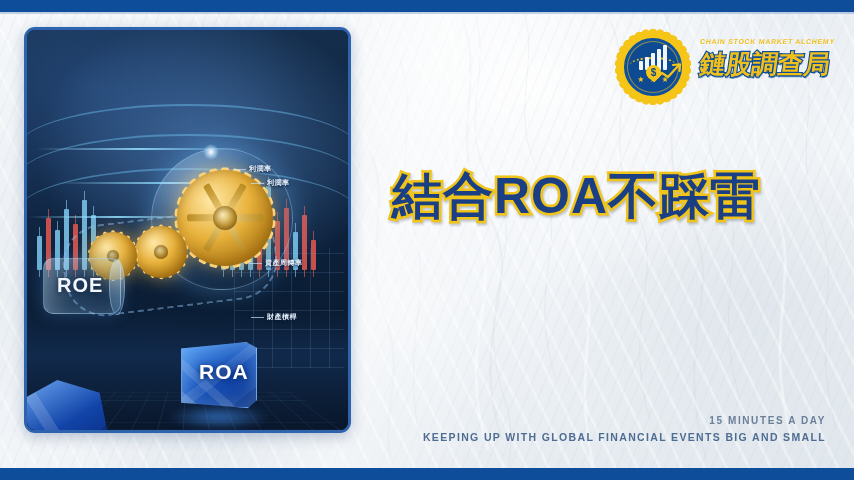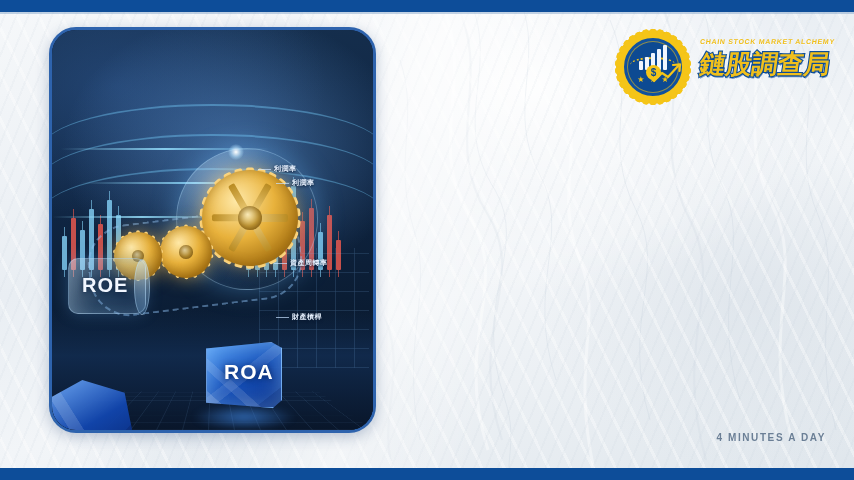--- a/index.html
+++ b/index.html
@@ -36,22 +36,22 @@
   .bar { position:absolute; left:0; width:854px; height:12px; background:#0d4d99; }
   .bar-top { top:0; }
   .bar-bottom { bottom:0; }
   .bar-top::after {
     content:""; position:absolute; left:0; right:0; bottom:-2px; height:2px;
     background:rgba(125,160,200,.45);
   }
 
   
   .panel {
-    position:absolute; left:49px; top:27px; width:327px; height:406px;
-    border:3px solid #2e63ad; border-radius:27px; overflow:hidden;
+    position:absolute; left:24px; top:27px; width:327px; height:406px;
+    border:3px solid #2e63ad; border-radius:11px; overflow:hidden;
     background:#0a1a33;
     box-shadow:0 4px 14px rgba(30,60,110,.28);
   }
   .ill { position:absolute; inset:0; overflow:hidden; }
   .ill-sky {
     position:absolute; inset:0;
     background:
       radial-gradient(ellipse 240px 190px at 57% 30%, rgba(96,150,215,.55), rgba(10,26,51,0) 72%),
       radial-gradient(ellipse 300px 200px at 20% 14%, rgba(52,96,160,.45), rgba(10,26,51,0) 70%),
       linear-gradient(172deg, #16304f 0%, #0f2542 42%, #0a1b31 76%, #071426 100%);
@@ -503,17 +503,19 @@
         </div>
     </div>
   </div>
   <div class="brand">
     <div class="brand-en">CHAIN STOCK MARKET ALCHEMY</div>
     <div class="brand-cn">鏈股調查局</div>
   </div>
 </div>
 
 <div class="title">
+  <div class="tline">結合ROA不踩雷</div>
 </div>
 
 <div class="tagline">
-  <div class="tag1">4 MINUTES A DAY</div>
+  <div class="tag1">15 MINUTES A DAY</div>
+  <div class="tag2">KEEPING UP WITH GLOBAL FINANCIAL EVENTS BIG AND SMALL</div>
 </div>
 
 </body></html>

